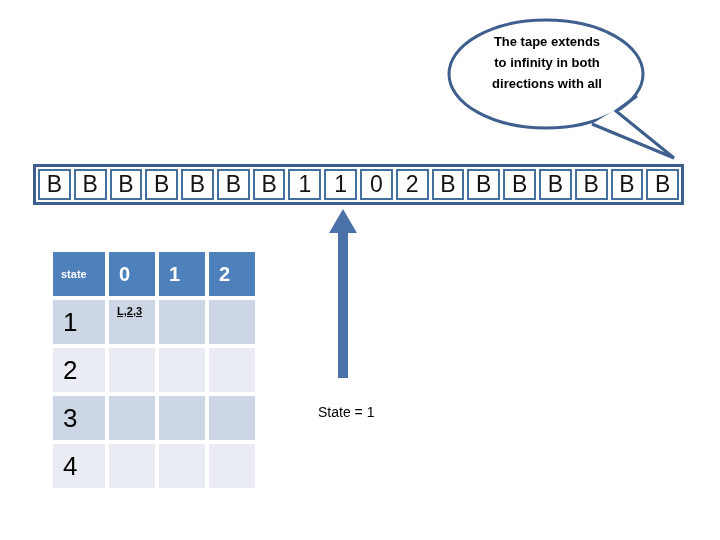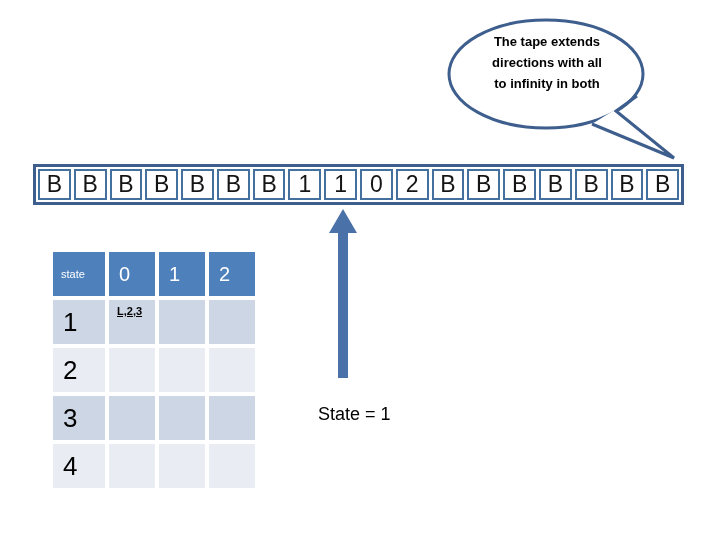--- a/index.html
+++ b/index.html
@@ -66,40 +66,40 @@
   }
   .st-cell {
     box-sizing: border-box;
     display: flex;
     align-items: center;
     padding-left: 8px;
   }
   .st-header {
     background: var(--hdr-blue);
     color: #ffffff;
-    font-weight: normal;
+    font-weight: bold;
   }
   .st-header.state-word { font-size: 11px; }
   .st-header.col-num { font-size: 20px; padding-left: 10px; }
   .st-row-dark  { background: var(--row-dark); }
   .st-row-light { background: var(--row-light); }
   .st-label { font-size: 26px; color: #000000; padding-left: 10px; }
   .st-action {
     font-size: 11px;
     font-weight: bold;
     color: #000000;
     align-items: flex-start;
     padding-top: 5px;
     text-decoration: underline;
   }
   
   .state-label {
     position: absolute;
     left: 318px; top: 404px;
-    font-size: 18px;
+    font-size: 14px;
     color: #000000;
   }
 </style>
 </head>
 <body>
 
 <div class="slide">
 
   <svg class="gfx-layer" viewBox="0 0 720 540" xmlns="http://www.w3.org/2000/svg">
     <g>
@@ -108,22 +108,22 @@
       <path d="M 592 124 L 674 158 L 616 111 L 637 96" fill="none" class="stroke-outline" stroke-width="3" stroke-linejoin="miter" stroke="#3E5E8E"></path>
     </g>
     <g>
       <rect x="338" y="231" width="10" height="147" class="fill-arrow" fill="#4B72A8"></rect>
       <polygon points="343,209 329,233 357,233" class="fill-arrow" fill="#4B72A8"></polygon>
     </g>
   </svg>
 
   <div class="bubble-text">
     <div>The tape extends</div>
+    <div>to infinity in both</div>
     <div>directions with all</div>
-    <div>to infinity in both</div>
   </div>
 
   <div class="tape" id="tape">
       <div class="tape-cell">B</div>
       <div class="tape-cell">B</div>
       <div class="tape-cell">B</div>
       <div class="tape-cell">B</div>
       <div class="tape-cell">B</div>
       <div class="tape-cell">B</div>
       <div class="tape-cell">B</div>

